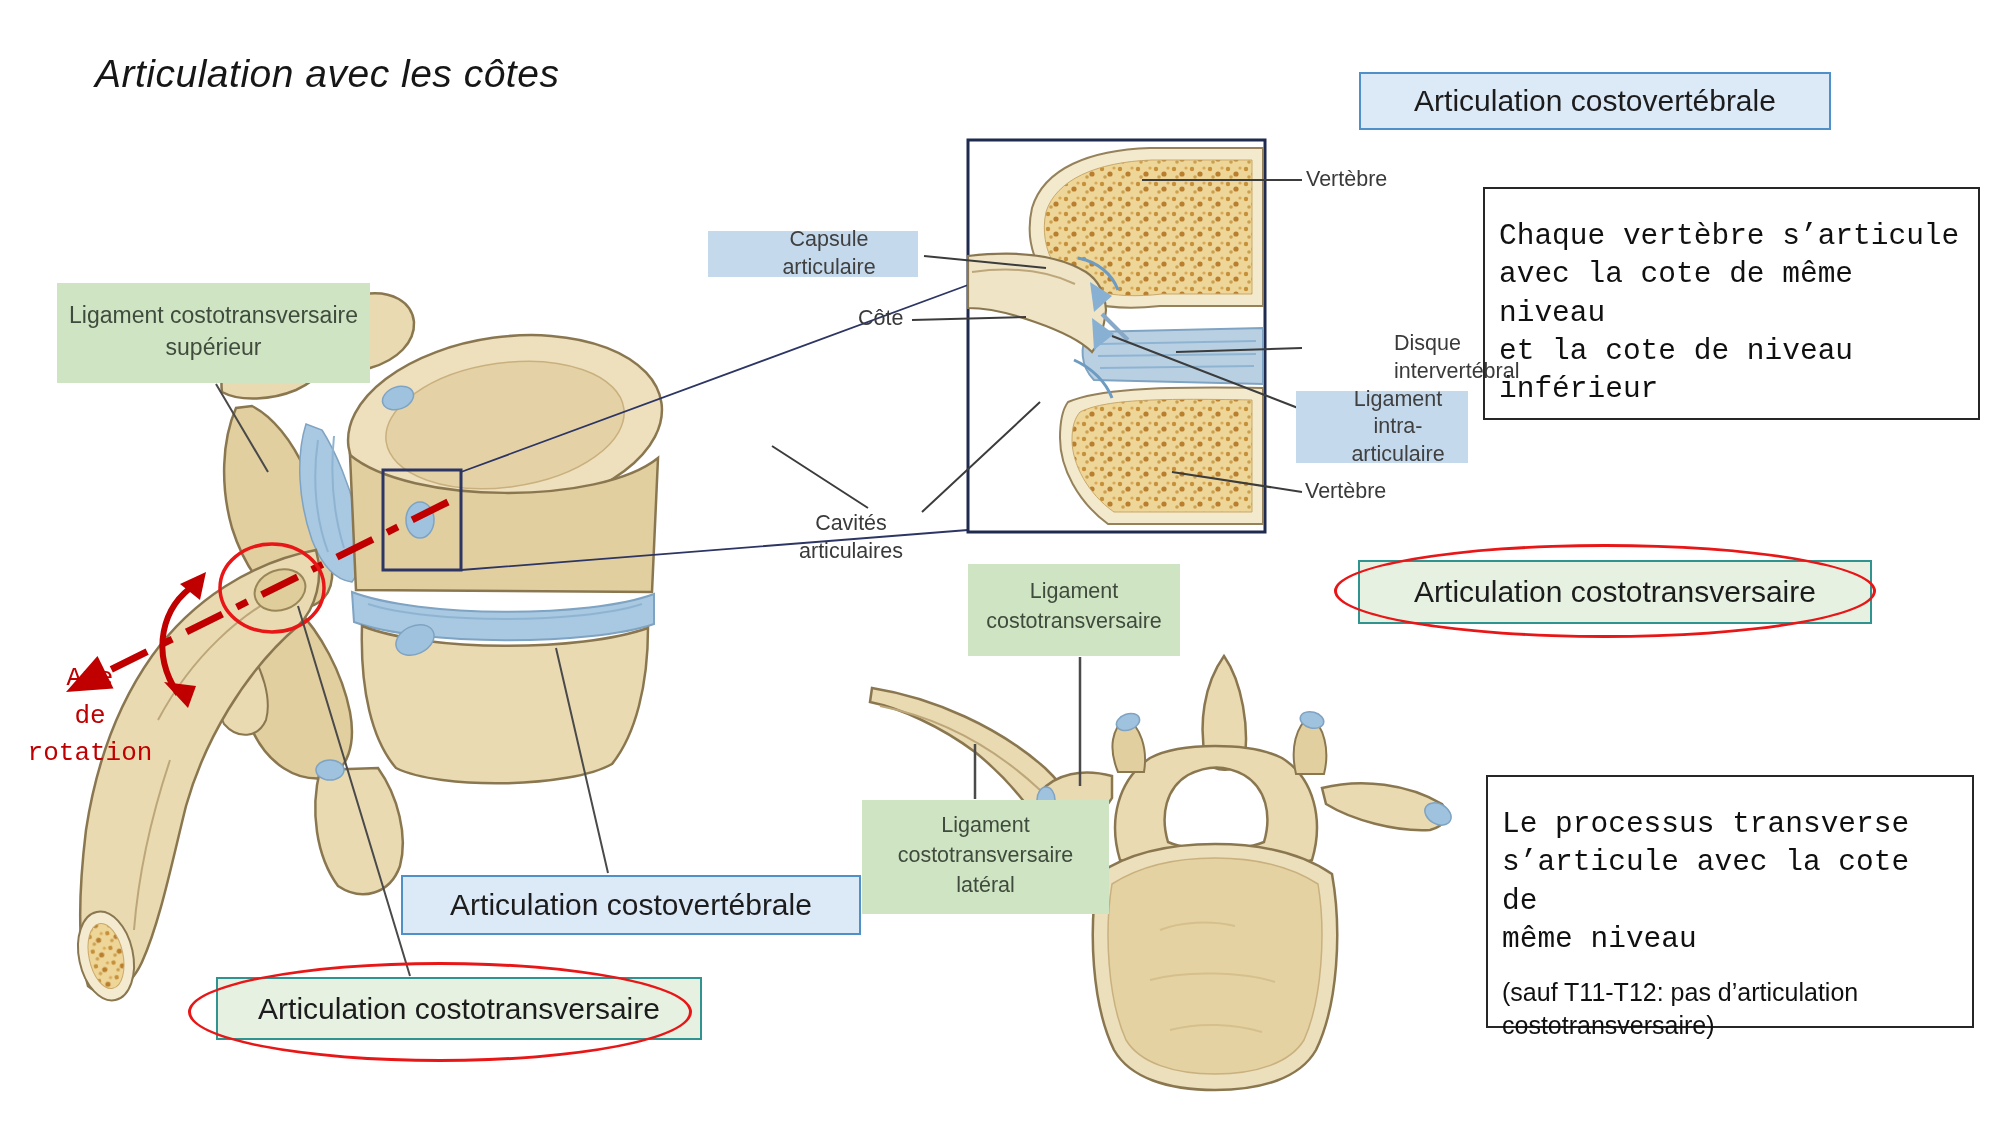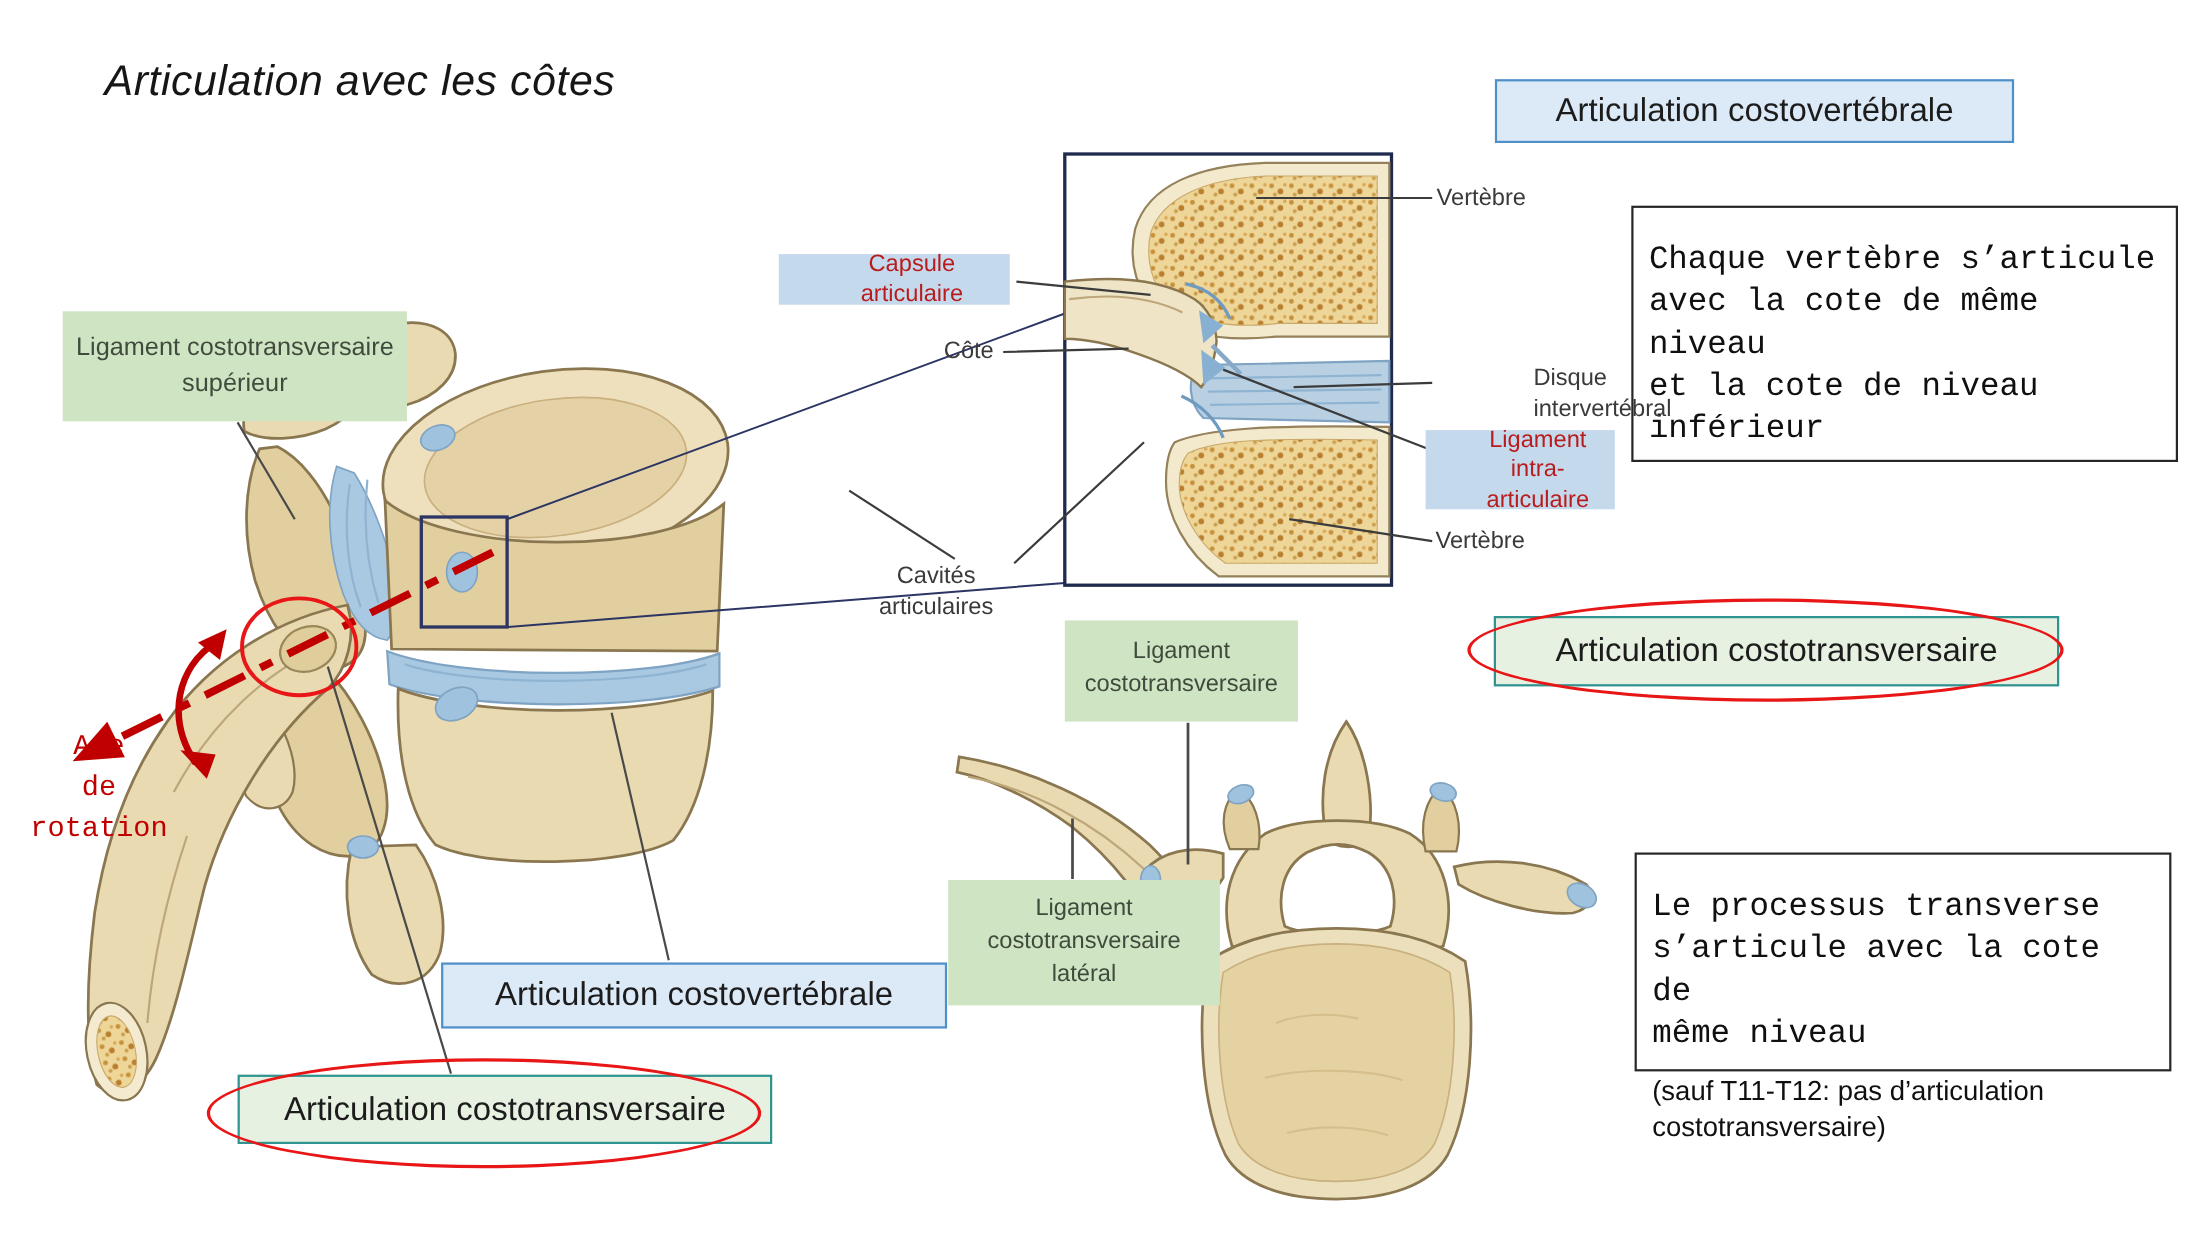--- a/index.html
+++ b/index.html
@@ -12,21 +12,21 @@
   .page-title { font-size:39px; color:#161616; letter-spacing:0.5px;font-style:italic; }
   .callout { border:2.5px solid; display:flex; align-items:center; justify-content:center;
              font-size:30px; color:#1c1c1c; text-align:center;margin-left:16px; }
   .callout.blue  { background:var(--blue-bg); border-color:var(--blue-border); }
   .callout.green { background:var(--green-bg); border-color:var(--green-border); }
   .note { border:2.6px solid #262626; background:#fff; padding:10px 14px;
           color:#101010; white-space:pre-line; }
   .note .main   { font-size:29.5px; line-height:1.3; white-space:pre-line;font-family:Liberation Mono, monospace; }
   .note .detail { font-size:25px;  line-height:1.3; white-space:pre-line; }
   .dlabel { font-size:21.5px; color:#3a3a3a; line-height:1.28; white-space:pre-line; }
-  .hl-blue  { background:var(--label-blue);  color:#b91c1c; text-align:center;
+  .hl-blue  { background:var(--label-blue);  color:#404040; text-align:center;
               display:flex; align-items:center; justify-content:center;padding-left:32px; }
   .hl-green { background:var(--label-green); color:#3f4b3c; text-align:center;
               white-space:pre-line; }
   .axis-label { color:var(--red); font-size:26px; text-align:center; line-height:1.45;
                 white-space:pre-line;font-family:Liberation Mono, monospace; }
   .red-ellipse { border:3.2px solid var(--ellipse-red); border-radius:50%; background:transparent; }
 </style>
 </head>
 <body>
 
@@ -164,21 +164,21 @@
 
 <div class="abs layer3 red-ellipse" style="left:1334px; top:544px; width:542px; height:94px;"></div>
 <div class="abs layer3 red-ellipse" style="left:188px; top:962px; width:504px; height:100px;"></div>
 
 <div class="abs layer2 note" style="left:1483px; top:187px; width:497px; height:233px;">
   <div class="main">Chaque vertèbre s’articule
 avec la cote de même niveau
 et la cote de niveau inférieur</div>
 </div>
 
-<div class="abs layer2 note" style="left:1486px; top:775px; width:488px; height:199px;">
+<div class="abs layer2 note" style="left:1486px; top:775px; width:488px; height:253px;">
   <div class="main">Le processus transverse
 s’articule avec la cote de
 même niveau</div>
   <div class="detail">(sauf T11-T12: pas d’articulation
 costotransversaire)</div>
 </div>
 
 <div class="abs layer2 dlabel hl-green" style="left:57px; top:283px; width:313px; height:100px; padding-top:16px; font-size:23px; line-height:1.4;">Ligament costotransversaire
 supérieur</div>
 

